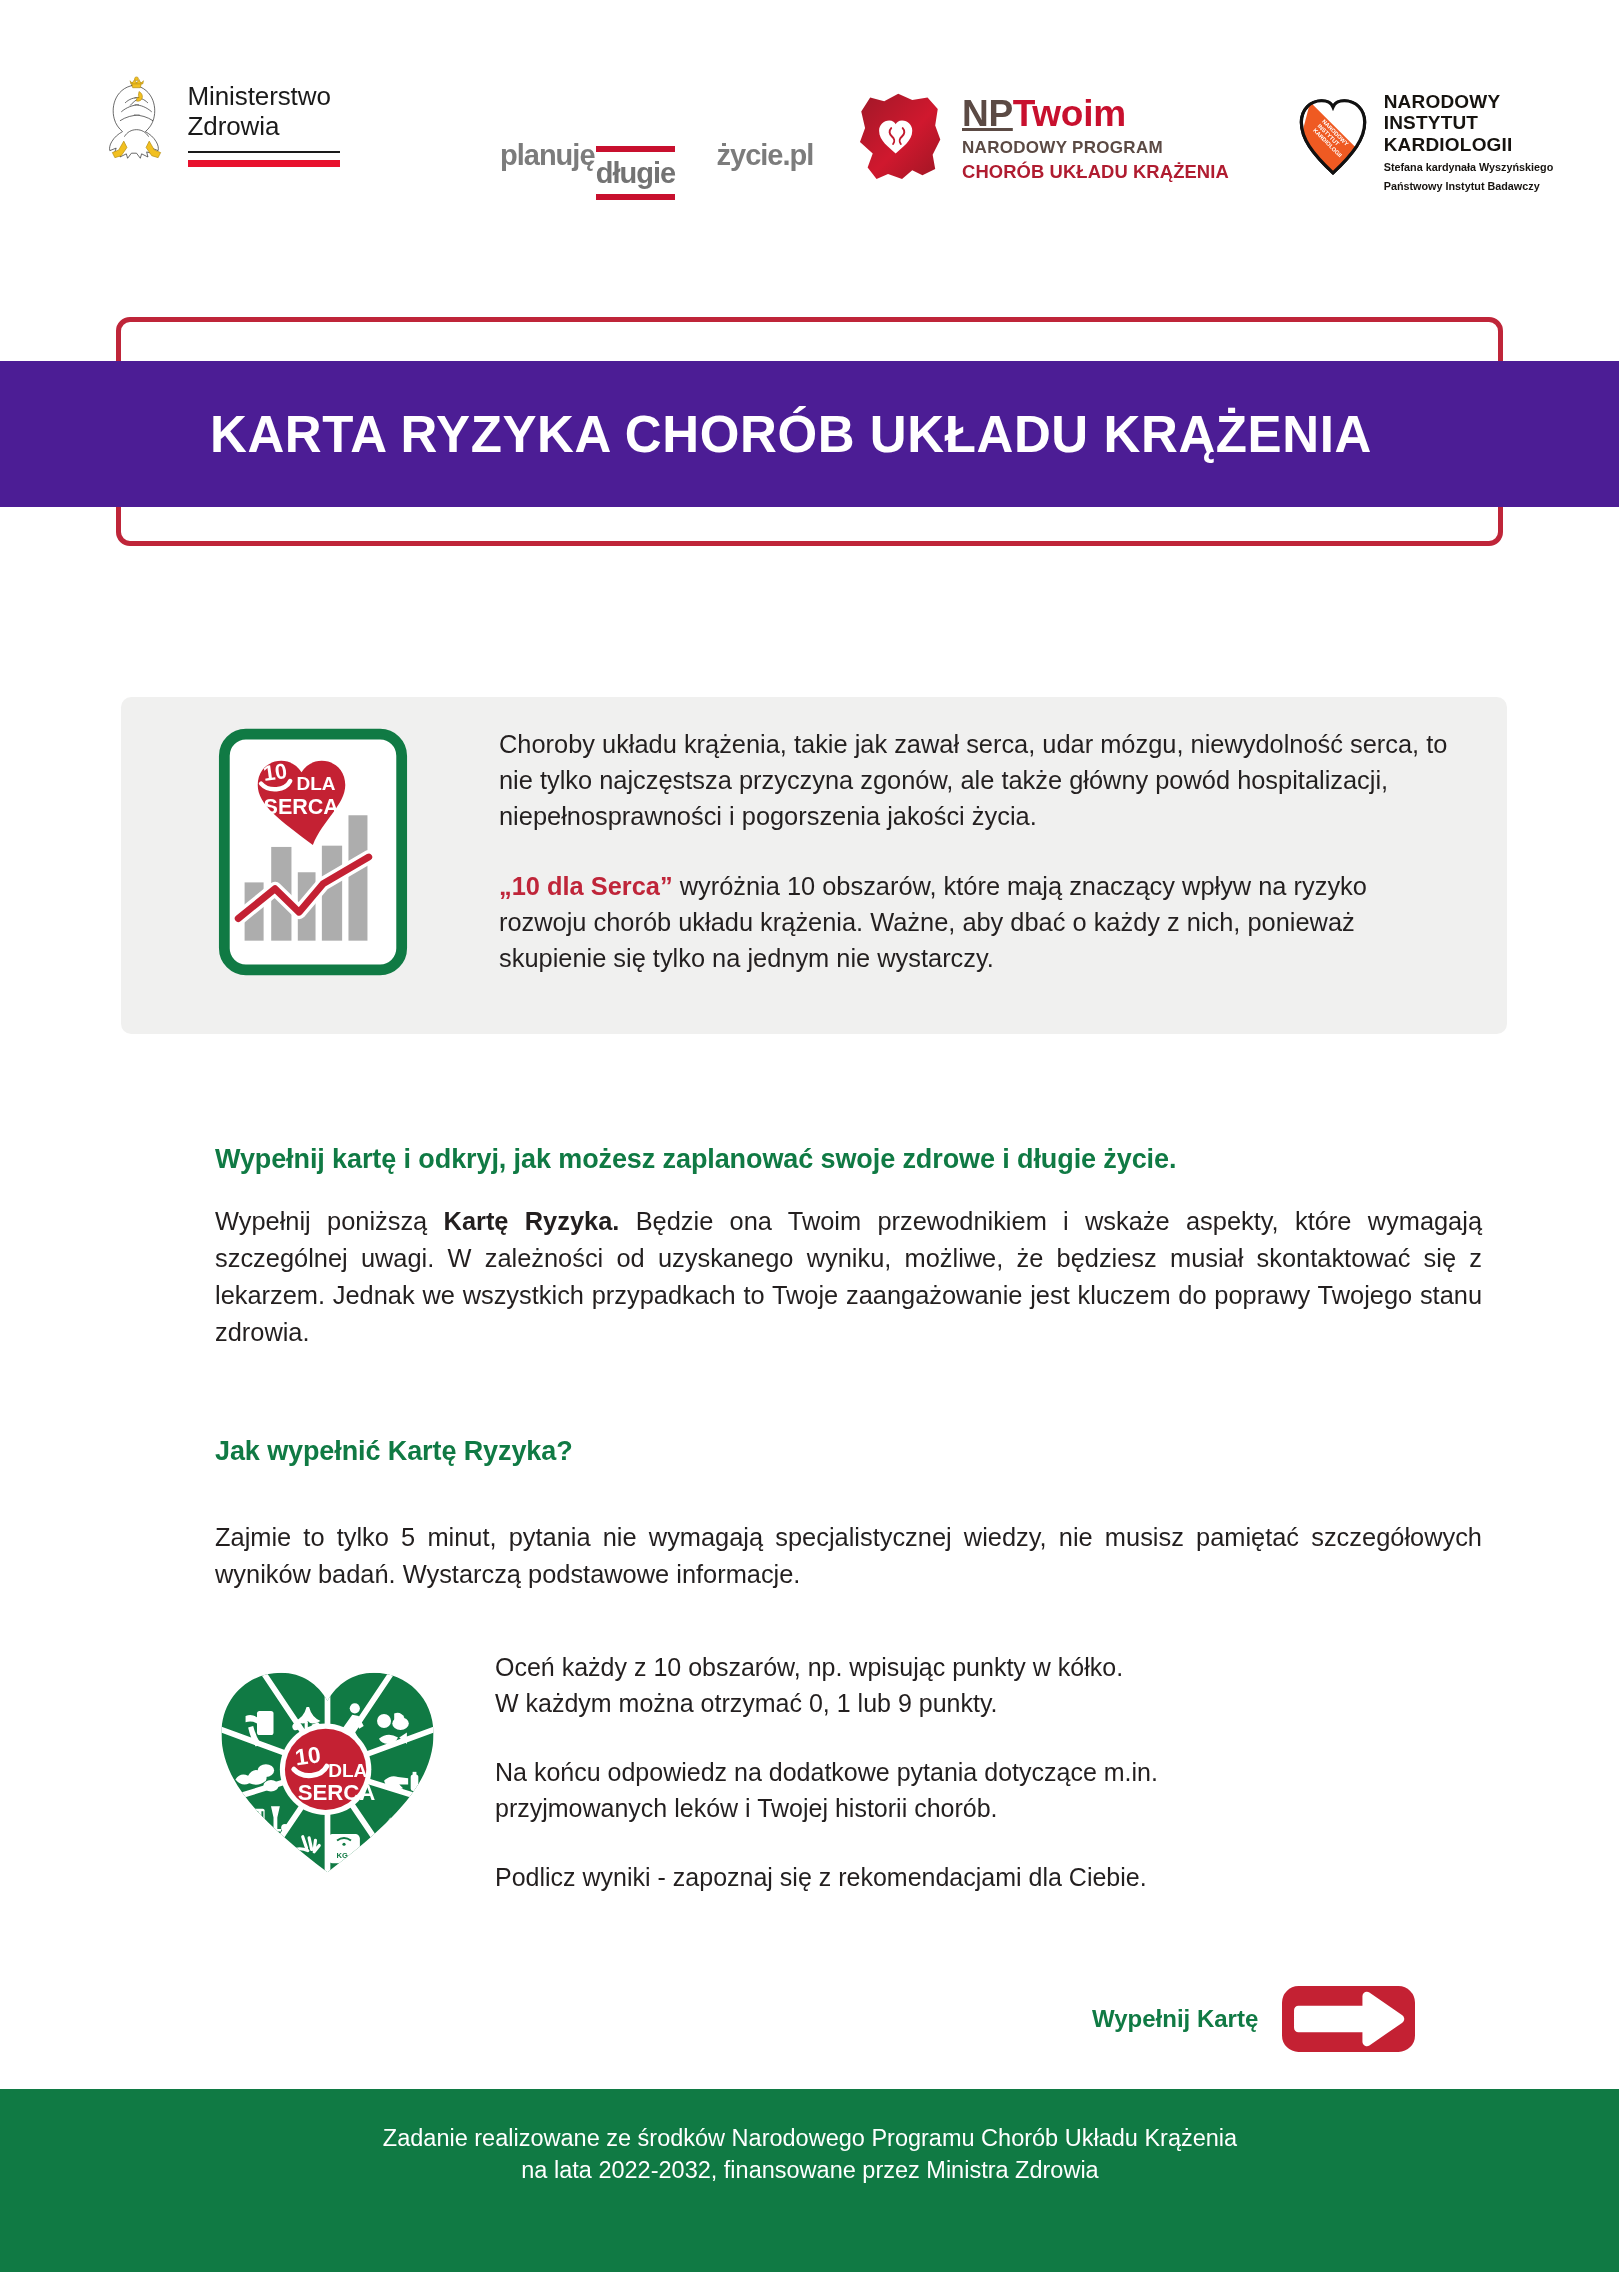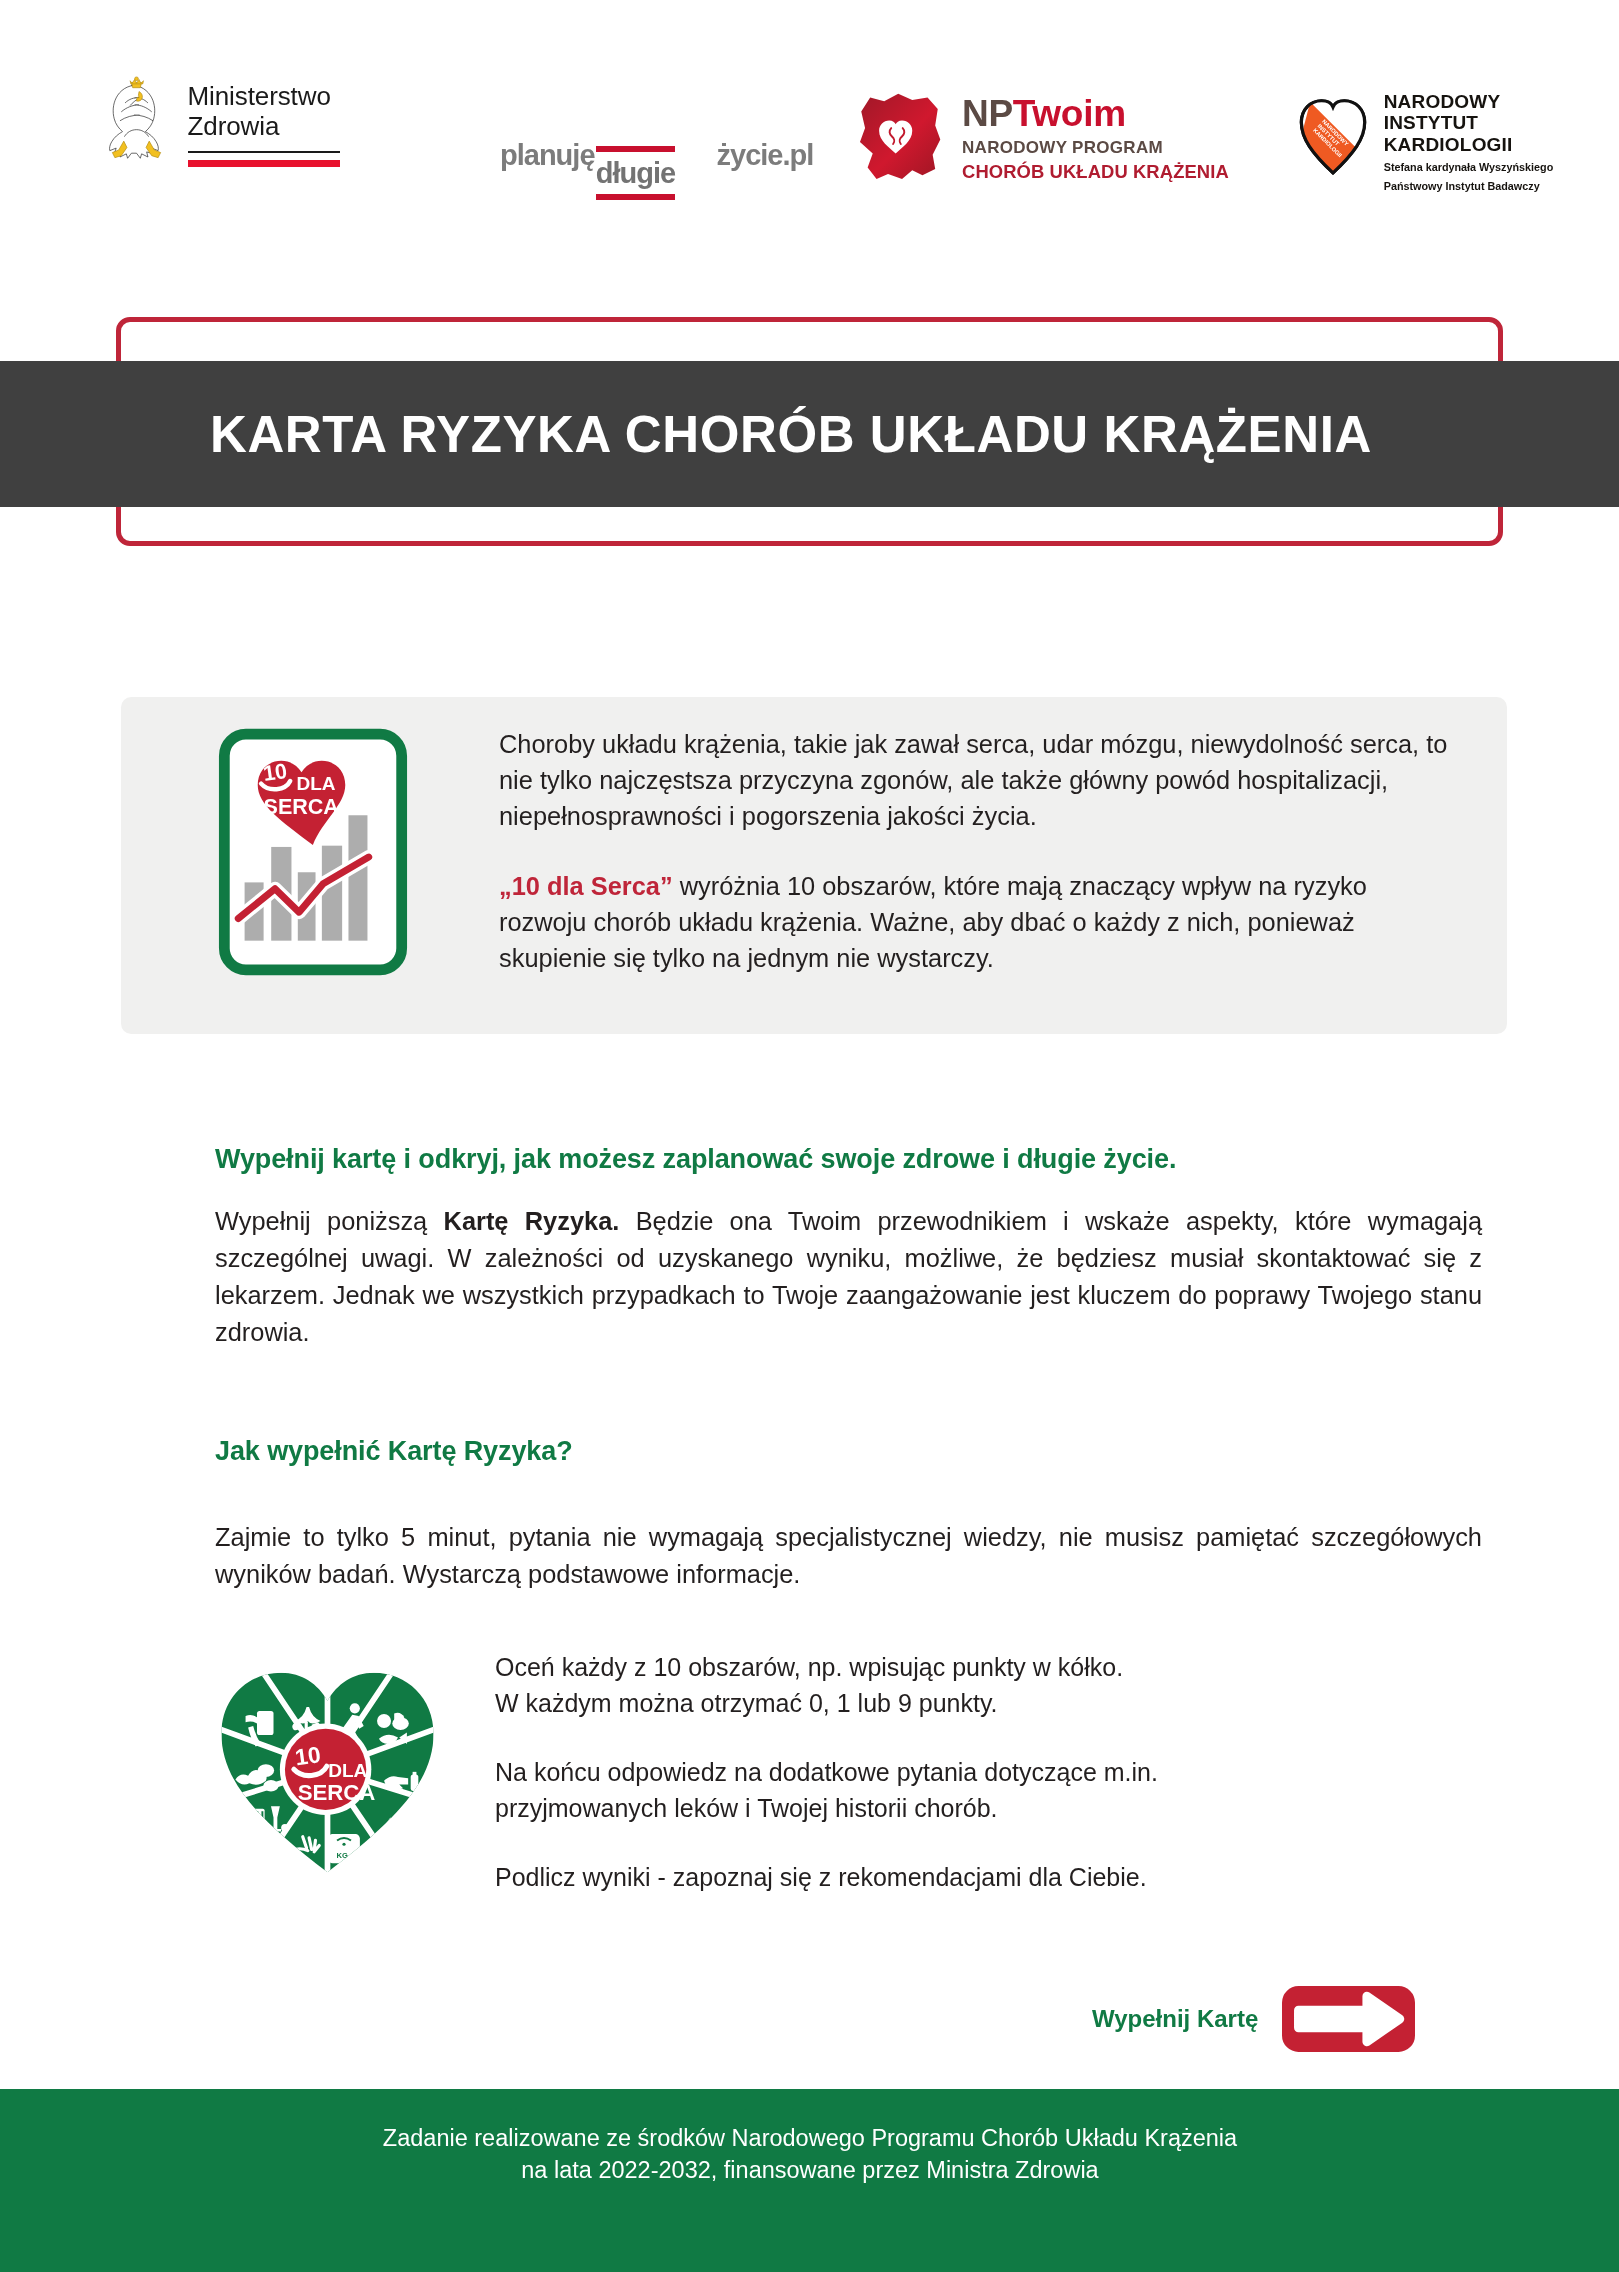--- a/index.html
+++ b/index.html
@@ -93,21 +93,21 @@
   }
   .npchuk-map { width: 97px; height: 102px; flex: none; }
   .npchuk-text { padding-top: 3.8px; }
   .npchuk-title {
     font-size: 37px;
     font-weight: bold;
     line-height: 1;
     letter-spacing: -0.3px;
     white-space: nowrap;
   }
-  .npchuk-title .np { color: #5b4a44; }
+  .npchuk-title .np { color: #5b4a44; text-decoration: underline; }
   .npchuk-title .chuk { color: #c8102e; }
   .npchuk-sub1 {
     margin-top: 5.7px;
     font-size: 17px;
     font-weight: bold;
     color: #5b4a44;
     letter-spacing: 0.3px;
     white-space: nowrap;
   }
   .npchuk-sub2 {
@@ -158,21 +158,21 @@
     left: 116px; top: 6.3px;
     width: 1387px; height: 229px;
     border: 5.7px solid #BF2539;
     border-radius: 14px;
     background: transparent;
   }
   .title-band {
     position: absolute;
     left: 0; top: 50px;
     width: 1620px; height: 146px;
-    background: #404040;
+    background: #4c1d95;
     display: flex;
     align-items: center;
     text-align: right;
   }
   .title-text {
     margin-left: 210px;
     color: #ffffff;
     font-size: 51px;
     font-weight: 600;
     letter-spacing: 0.6px;

